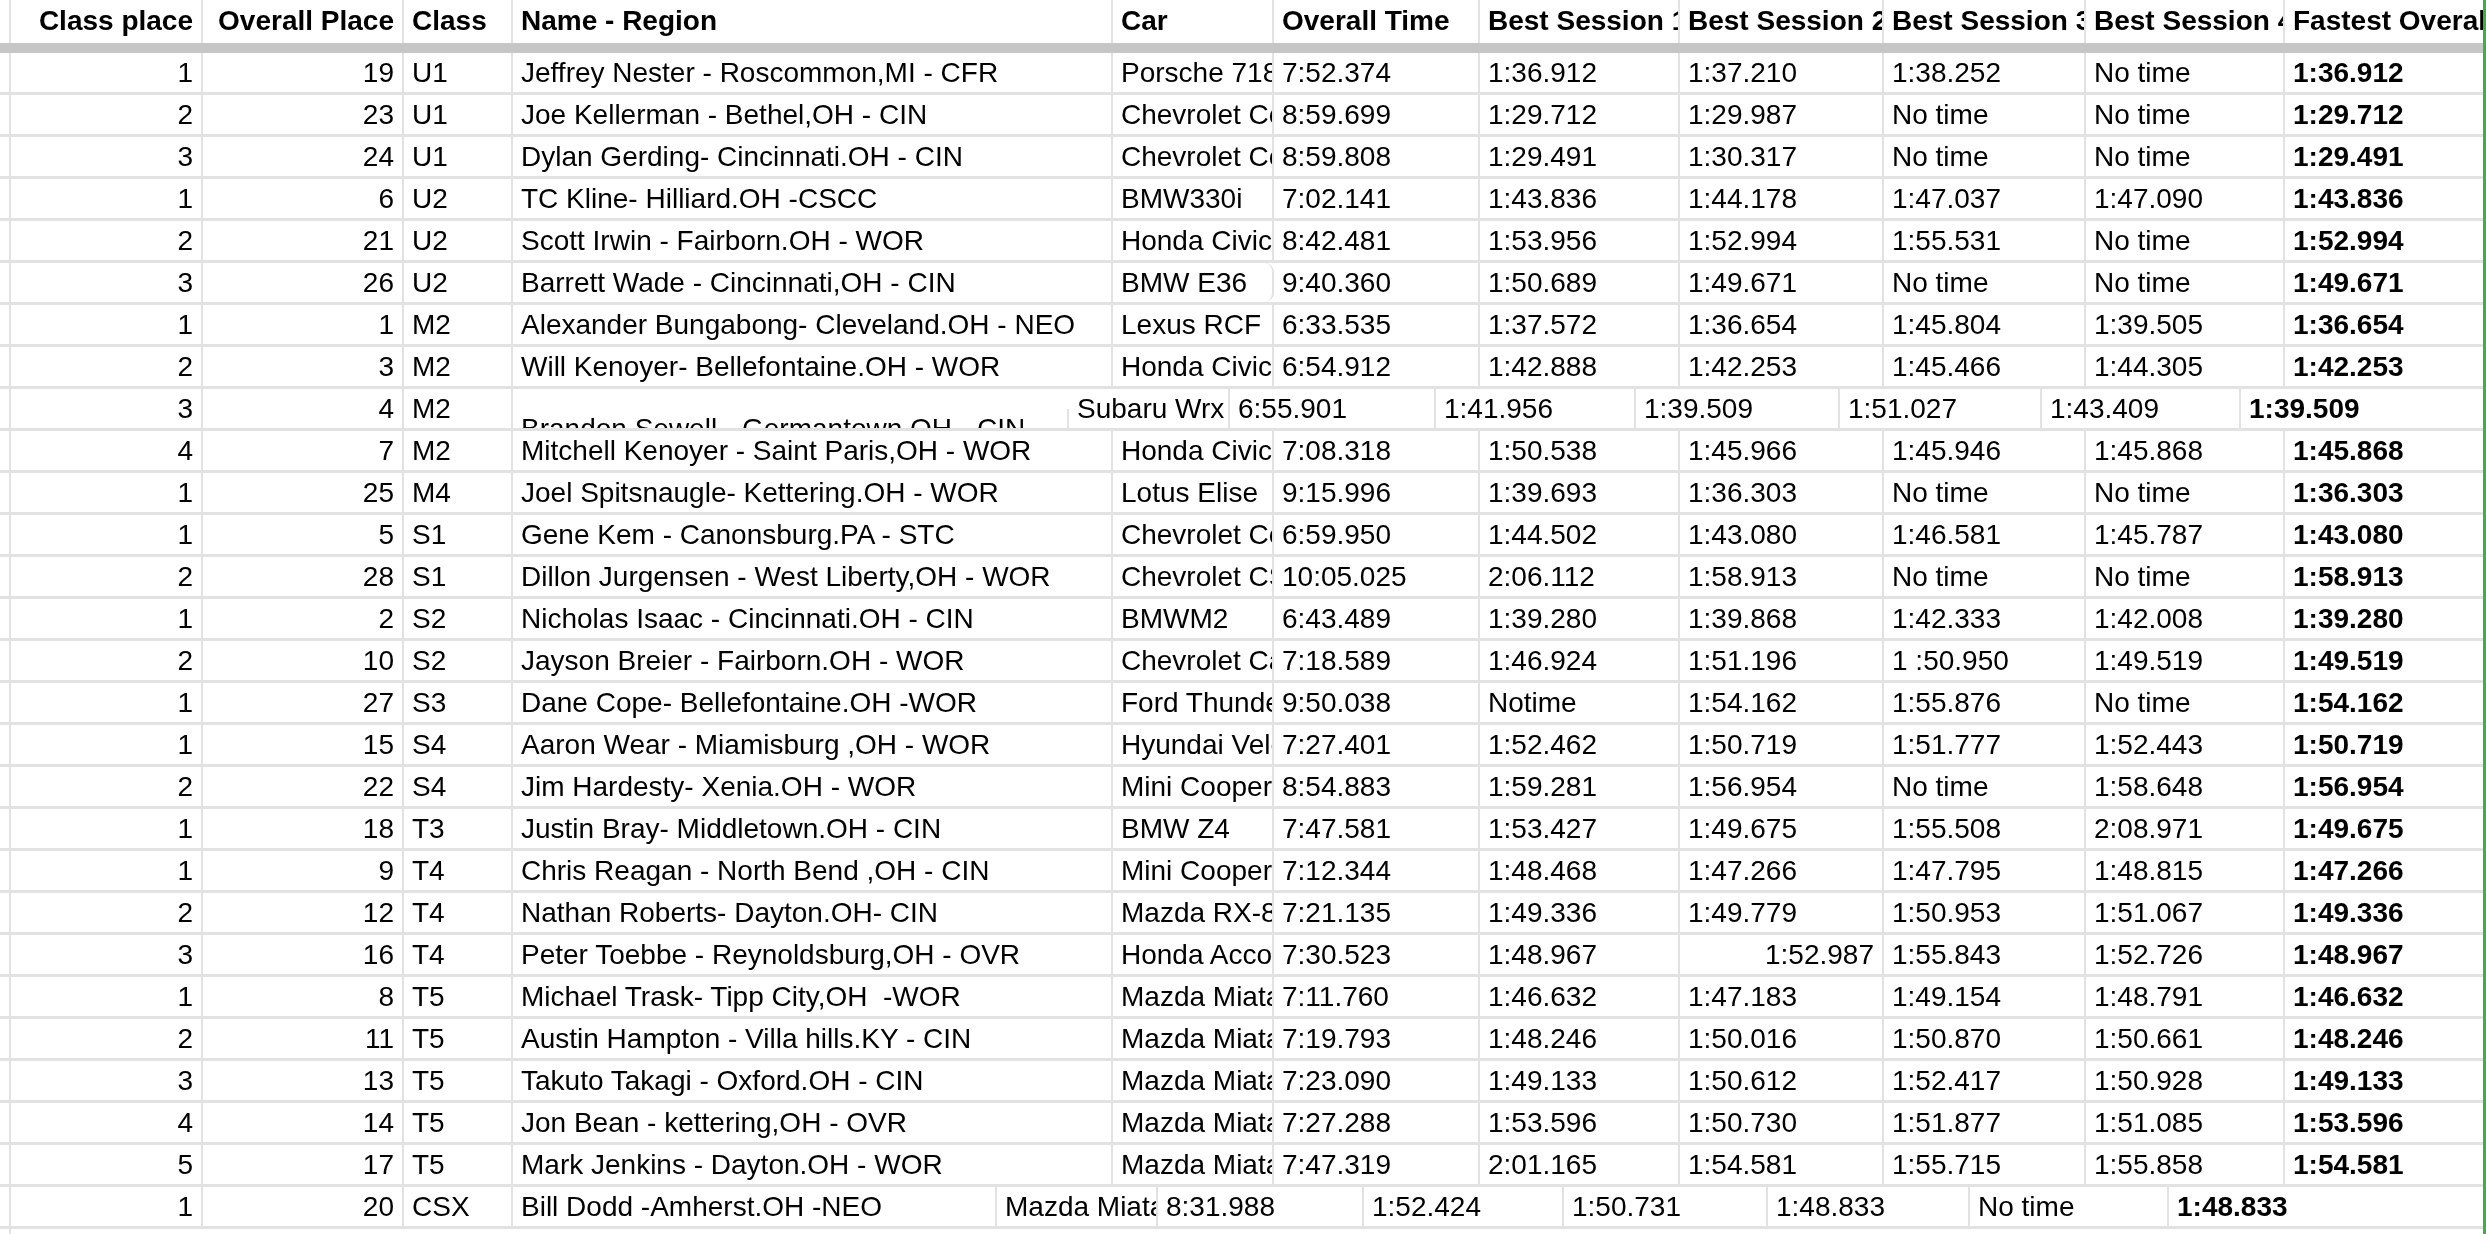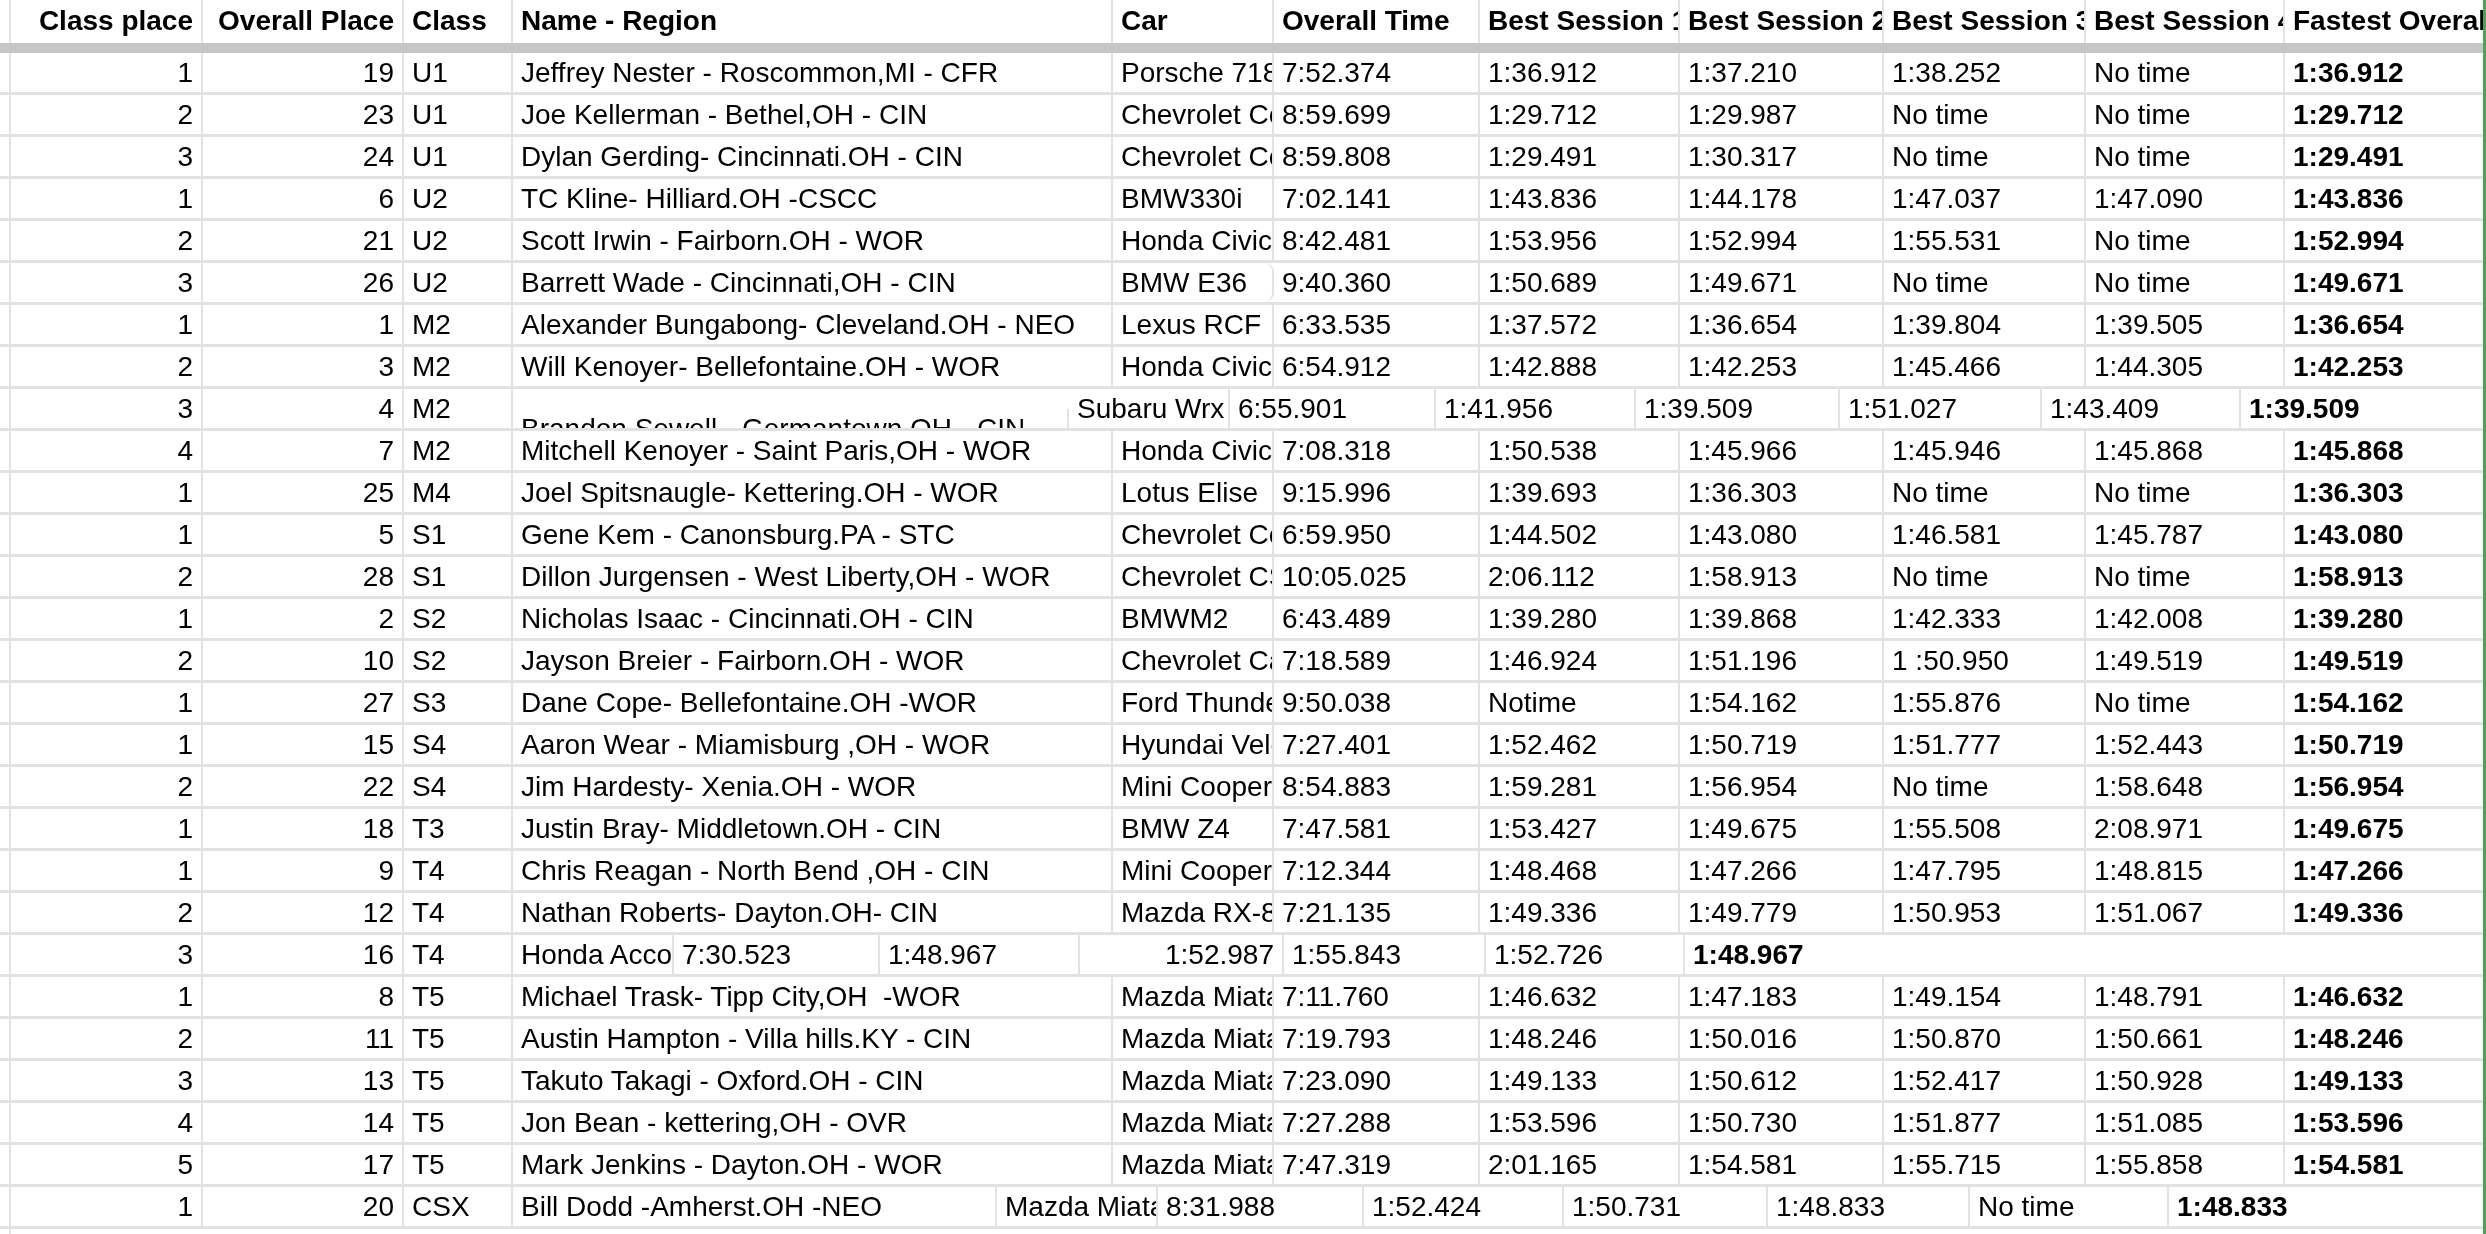--- a/index.html
+++ b/index.html
@@ -172,21 +172,21 @@
       <div class="row">
         <div class="spacer"></div>
         <div class="cell" style="width: 192px; text-align: right;">1</div>
         <div class="cell" style="width: 201px; text-align: right;">1</div>
         <div class="cell" style="width: 109px; text-align: left;">M2</div>
         <div class="cell" style="width: 600px; text-align: left;">Alexander Bungabong- Cleveland.OH - NEO</div>
         <div class="cell" style="width: 161px; text-align: left;">Lexus RCF</div>
         <div class="cell" style="width: 206px; text-align: left;">6:33.535</div>
         <div class="cell" style="width: 200px; text-align: left;">1:37.572</div>
         <div class="cell" style="width: 204px; text-align: left;">1:36.654</div>
-        <div class="cell" style="width: 202px; text-align: left;">1:39.804</div>
+        <div class="cell" style="width: 202px; text-align: left;">1:45.804</div>
         <div class="cell" style="width: 199px; text-align: left;">1:39.505</div>
         <div class="cell last" style="width: 201px; text-align: left; font-weight: bold;">1:36.654</div>
       </div>
       <div class="row">
         <div class="spacer"></div>
         <div class="cell" style="width: 192px; text-align: right;">2</div>
         <div class="cell" style="width: 201px; text-align: right;">3</div>
         <div class="cell" style="width: 109px; text-align: left;">M2</div>
         <div class="cell" style="width: 600px; text-align: left;">Will Kenoyer- Bellefontaine.OH - WOR</div>
         <div class="cell" style="width: 161px; text-align: left;">Honda Civic S</div>
@@ -377,20 +377,21 @@
         <div class="cell" style="width: 204px; text-align: left;">1:49.779</div>
         <div class="cell" style="width: 202px; text-align: left;">1:50.953</div>
         <div class="cell" style="width: 199px; text-align: left;">1:51.067</div>
         <div class="cell last" style="width: 201px; text-align: left; font-weight: bold;">1:49.336</div>
       </div>
       <div class="row">
         <div class="spacer"></div>
         <div class="cell" style="width: 192px; text-align: right;">3</div>
         <div class="cell" style="width: 201px; text-align: right;">16</div>
         <div class="cell" style="width: 109px; text-align: left;">T4</div>
+        <div class="cell" style="width: 600px; text-align: left;">Peter Toebbe - Reynoldsburg,OH - OVR</div>
         <div class="cell" style="width: 161px; text-align: left;">Honda Accord</div>
         <div class="cell" style="width: 206px; text-align: left;">7:30.523</div>
         <div class="cell" style="width: 200px; text-align: left;">1:48.967</div>
         <div class="cell" style="width: 204px; text-align: right;">1:52.987</div>
         <div class="cell" style="width: 202px; text-align: left;">1:55.843</div>
         <div class="cell" style="width: 199px; text-align: left;">1:52.726</div>
         <div class="cell last" style="width: 201px; text-align: left; font-weight: bold;">1:48.967</div>
       </div>
       <div class="row">
         <div class="spacer"></div>

